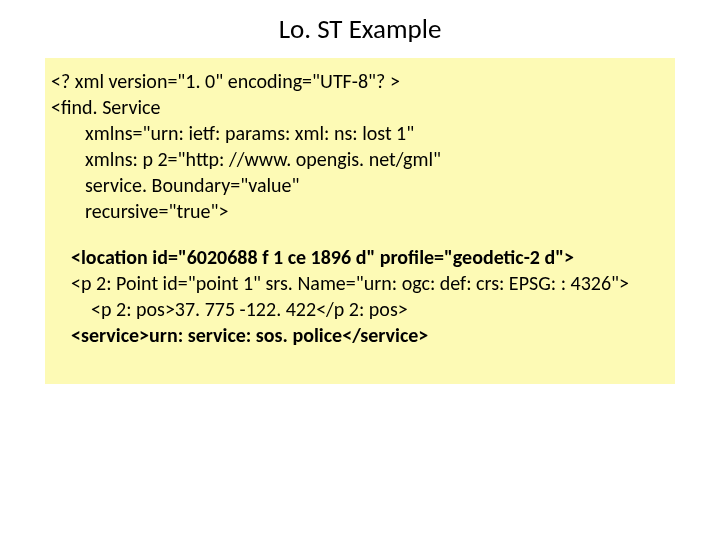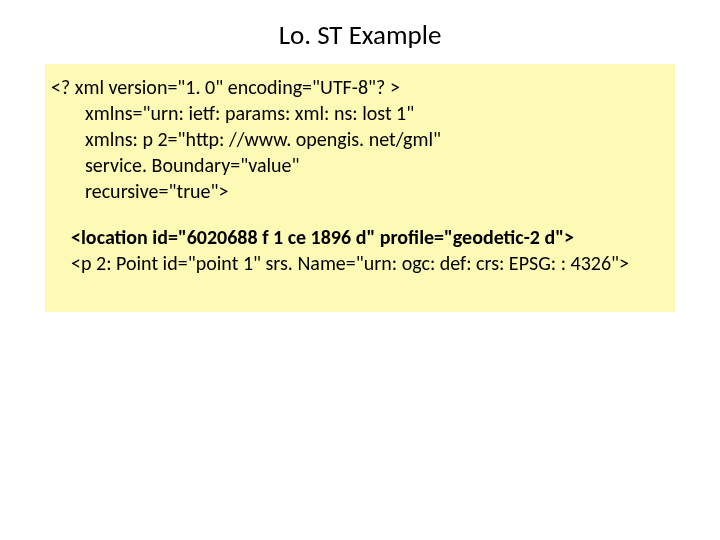--- a/index.html
+++ b/index.html
@@ -6,21 +6,21 @@
   body {
     width: 720px;
     height: 540px;
     background: #ffffff;
     font-family: Calibri, Arial, sans-serif;
     overflow: hidden;
   }
   .slide {
     width: 100%;
     height: 100%;
-    padding: 18px 45px 20px 45px;
+    padding: 12px 45px 20px 45px;
   }
   .title {
     text-align: center;
     font-size: 27px;
     line-height: 1.25;
     color: #000;
     font-weight: 400;
     margin-bottom: 12px;
     padding: 0 10px;
   }
@@ -45,22 +45,25 @@
 </head>
 <body>
 
 <div class="slide">
   <div class="title">
     <span>Lo. ST Example</span><br>
   </div>
 
   <div class="code-block">
     <p>&lt;? xml version="1. 0" encoding="UTF-8"? &gt;</p>
+    <p>&lt;find. Service</p>
     <p class="indent1">xmlns="urn: ietf: params: xml: ns: lost 1"</p>
     <p class="indent1">xmlns: p 2="http: //www. opengis. net/gml"</p>
     <p class="indent1">service. Boundary="value"</p>
     <p class="indent1">recursive="true"&gt;</p>
     <div class="gap"></div>
     <p class="indent2 bold">&lt;location id="6020688 f 1 ce 1896 d" profile="geodetic-2 d"&gt;</p>
     <p class="indent2">&lt;p 2: Point id="point 1" srs. Name="urn: ogc: def: crs: EPSG: : 4326"&gt;</p>
+    <p class="indent3">&lt;p 2: pos&gt;37. 775 -122. 422&lt;/p 2: pos&gt;</p>
+    <p class="indent2 bold">&lt;service&gt;urn: service: sos. police&lt;/service&gt;</p>
     <div class="gap"></div>
   </div>
 </div>
 
 </body></html>

